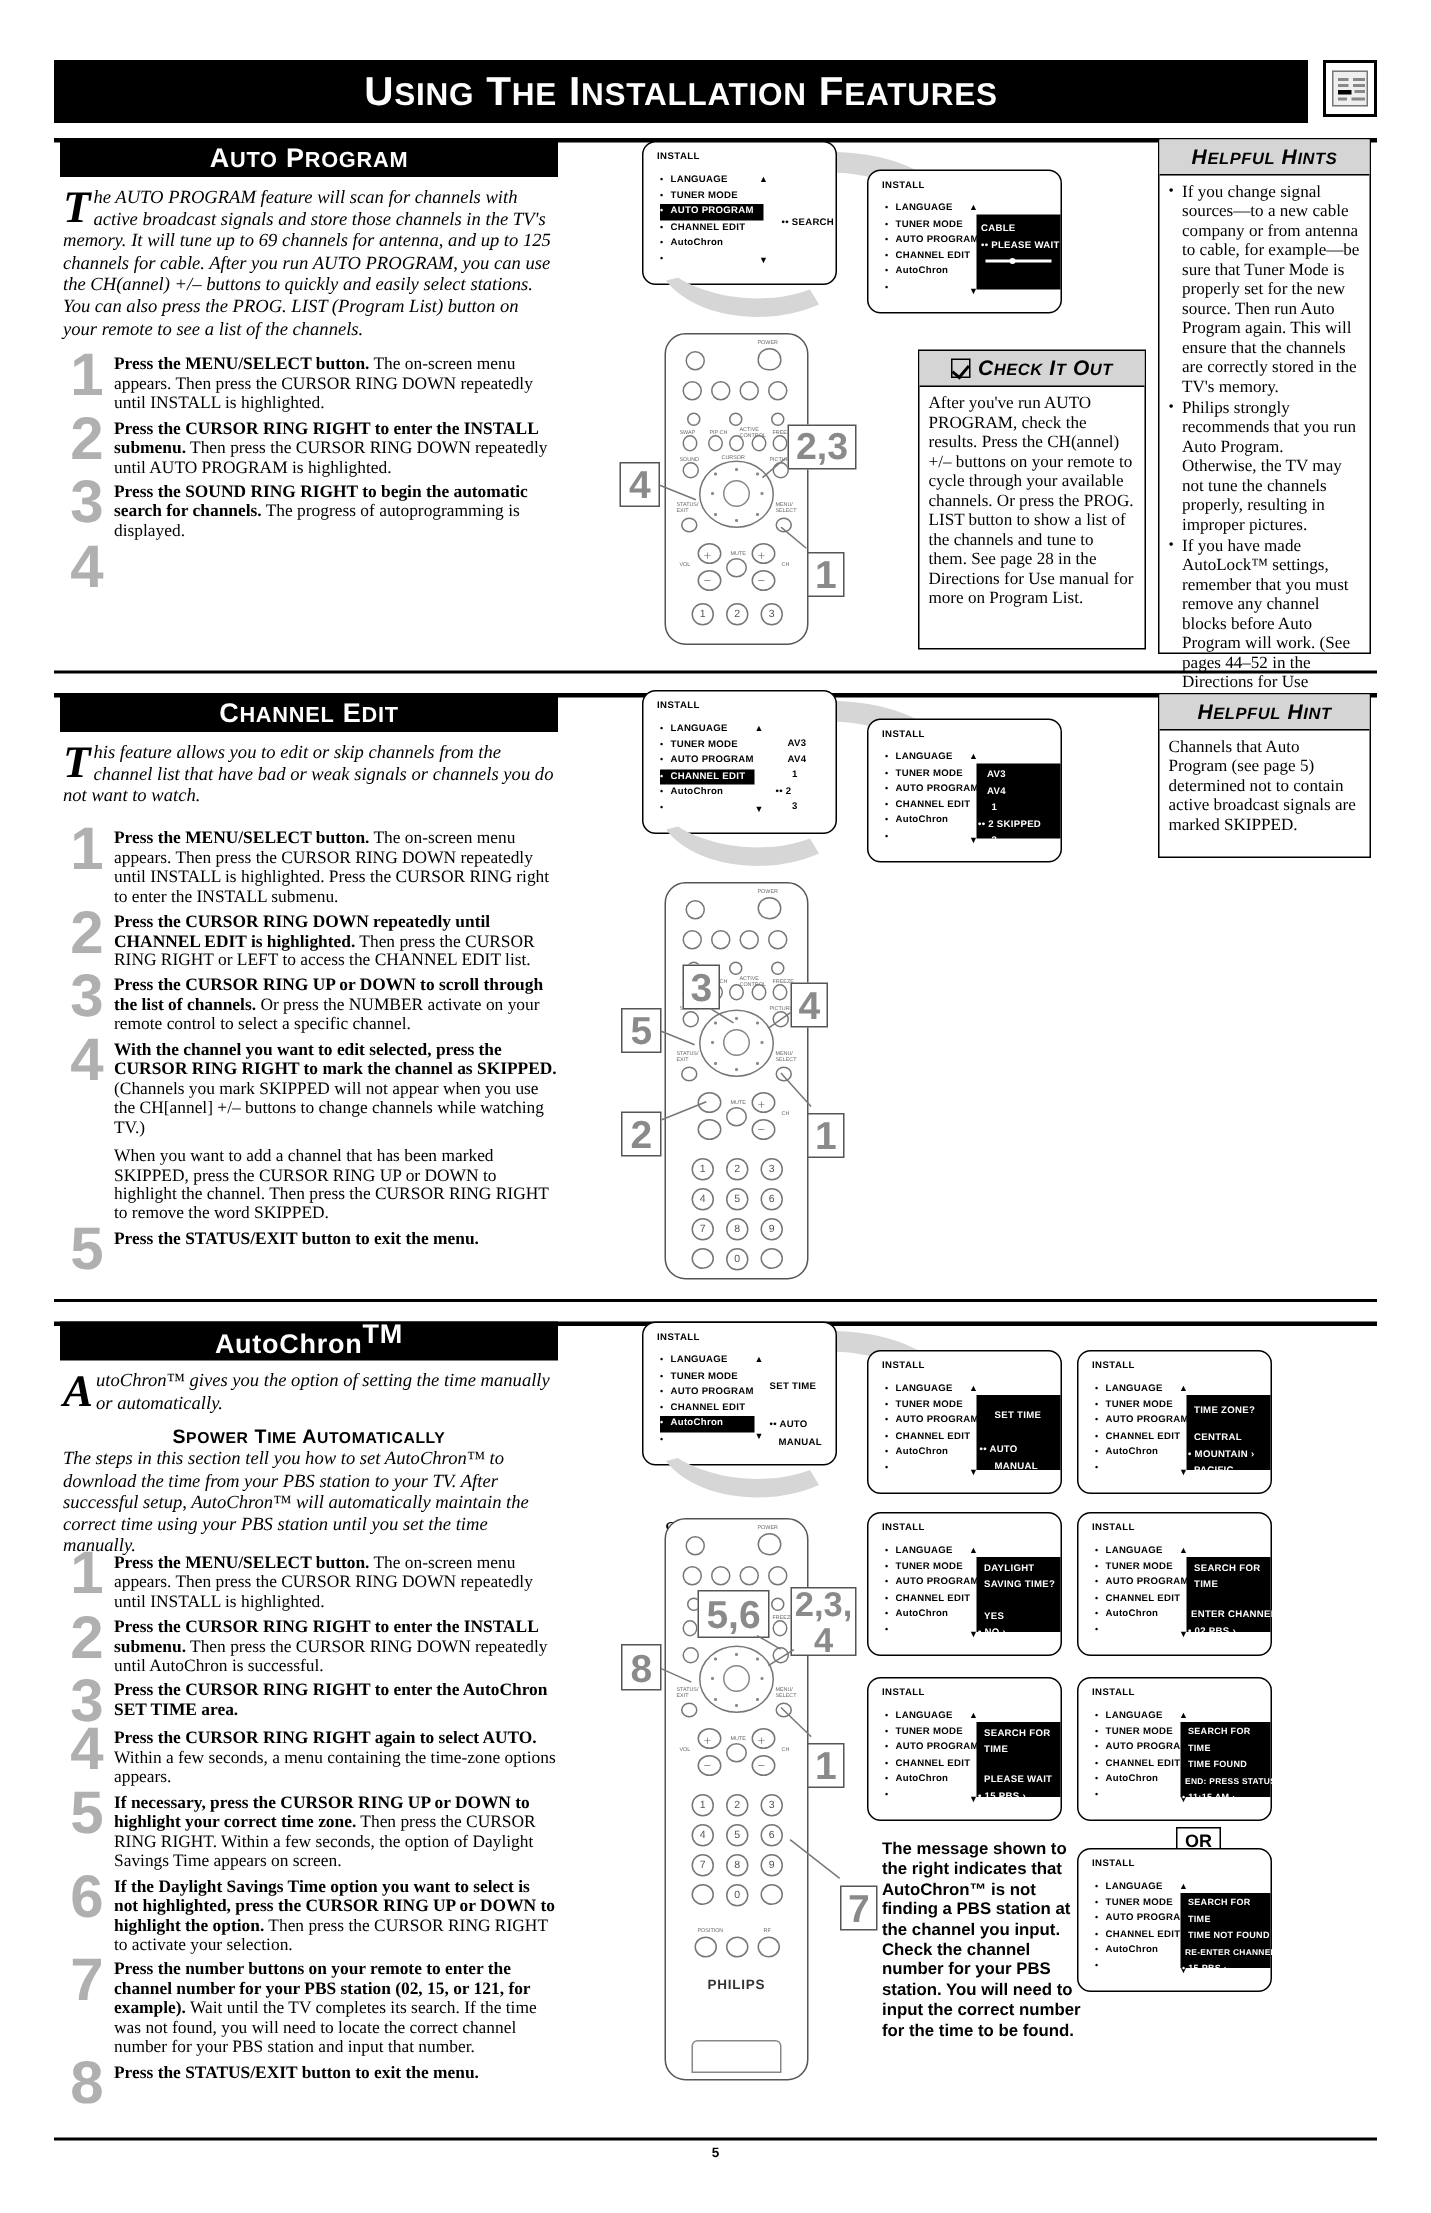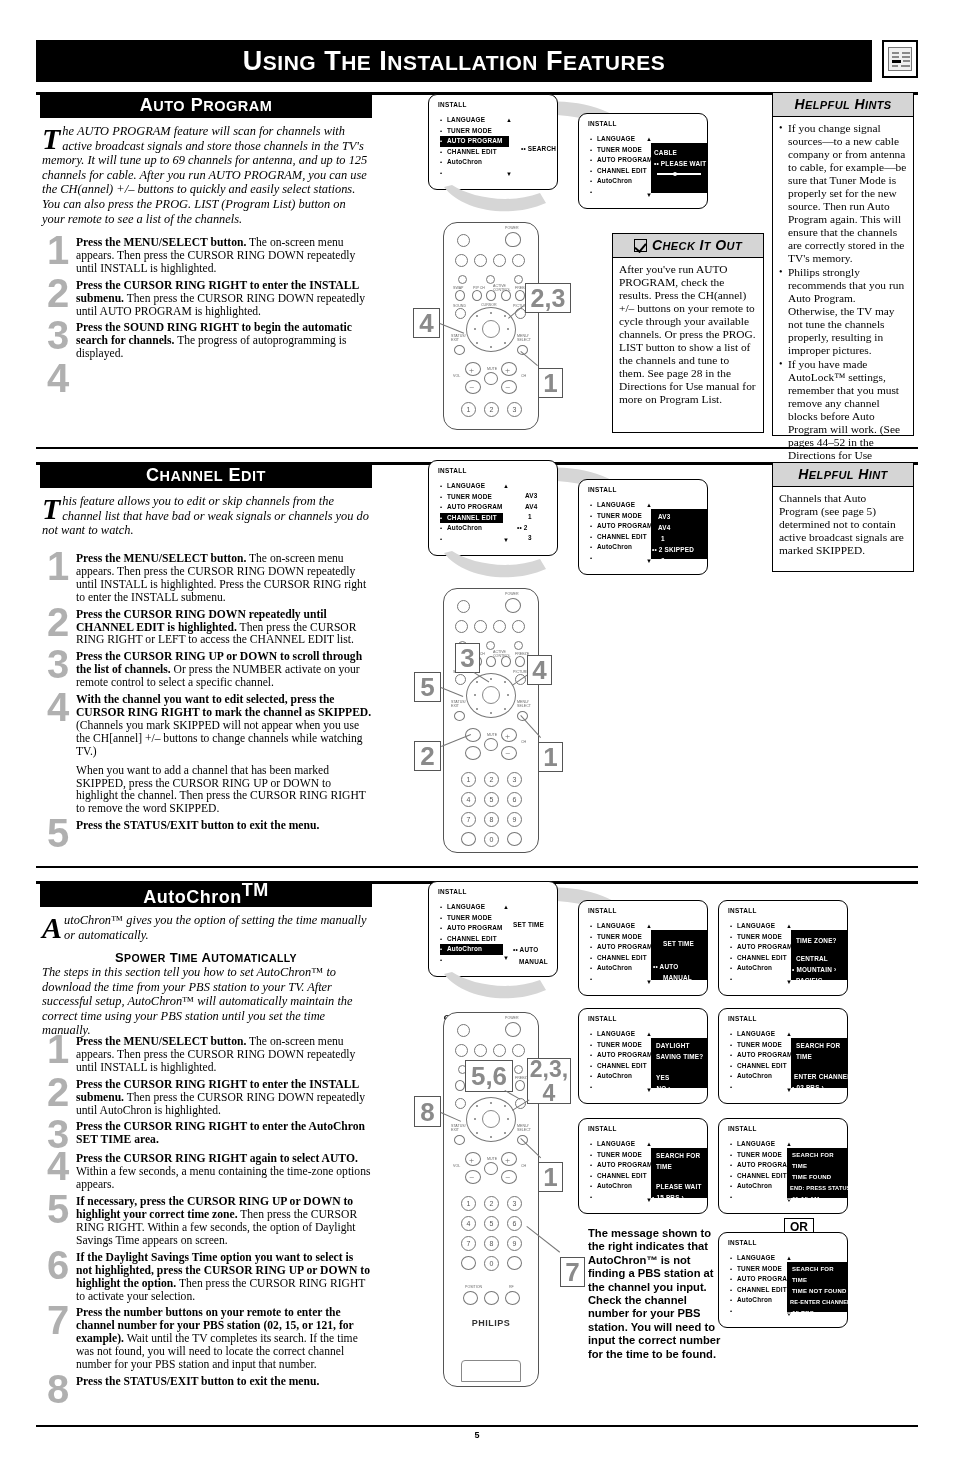--- a/index.html
+++ b/index.html
@@ -565,21 +565,21 @@
   <div class="steps" style="top:1036px;">
     <div class="step">
       <div class="num">1</div>
       <div class="txt">
           <p><b>Press the MENU/SELECT button.</b><span> The on-screen menu appears. Then press the CURSOR RING DOWN repeatedly until INSTALL is highlighted.</span></p>
         </div>
     </div>
     <div class="step">
       <div class="num">2</div>
       <div class="txt">
-          <p><b>Press the CURSOR RING RIGHT to enter the INSTALL submenu.</b><span> Then press the CURSOR RING DOWN repeatedly until AutoChron is highlighted.</span></p>
+          <p><b>Press the CURSOR RING RIGHT to enter the INSTALL submenu.</b><span> Then press the CURSOR RING DOWN repeatedly until AutoChron is successful.</span></p>
         </div>
     </div>
     <div class="step">
       <div class="num">3</div>
       <div class="txt">
           <p><b>Press the CURSOR RING RIGHT to enter the AutoChron SET TIME area.</b><span></span></p>
         </div>
     </div>
     <div class="step">
       <div class="num">4</div>

